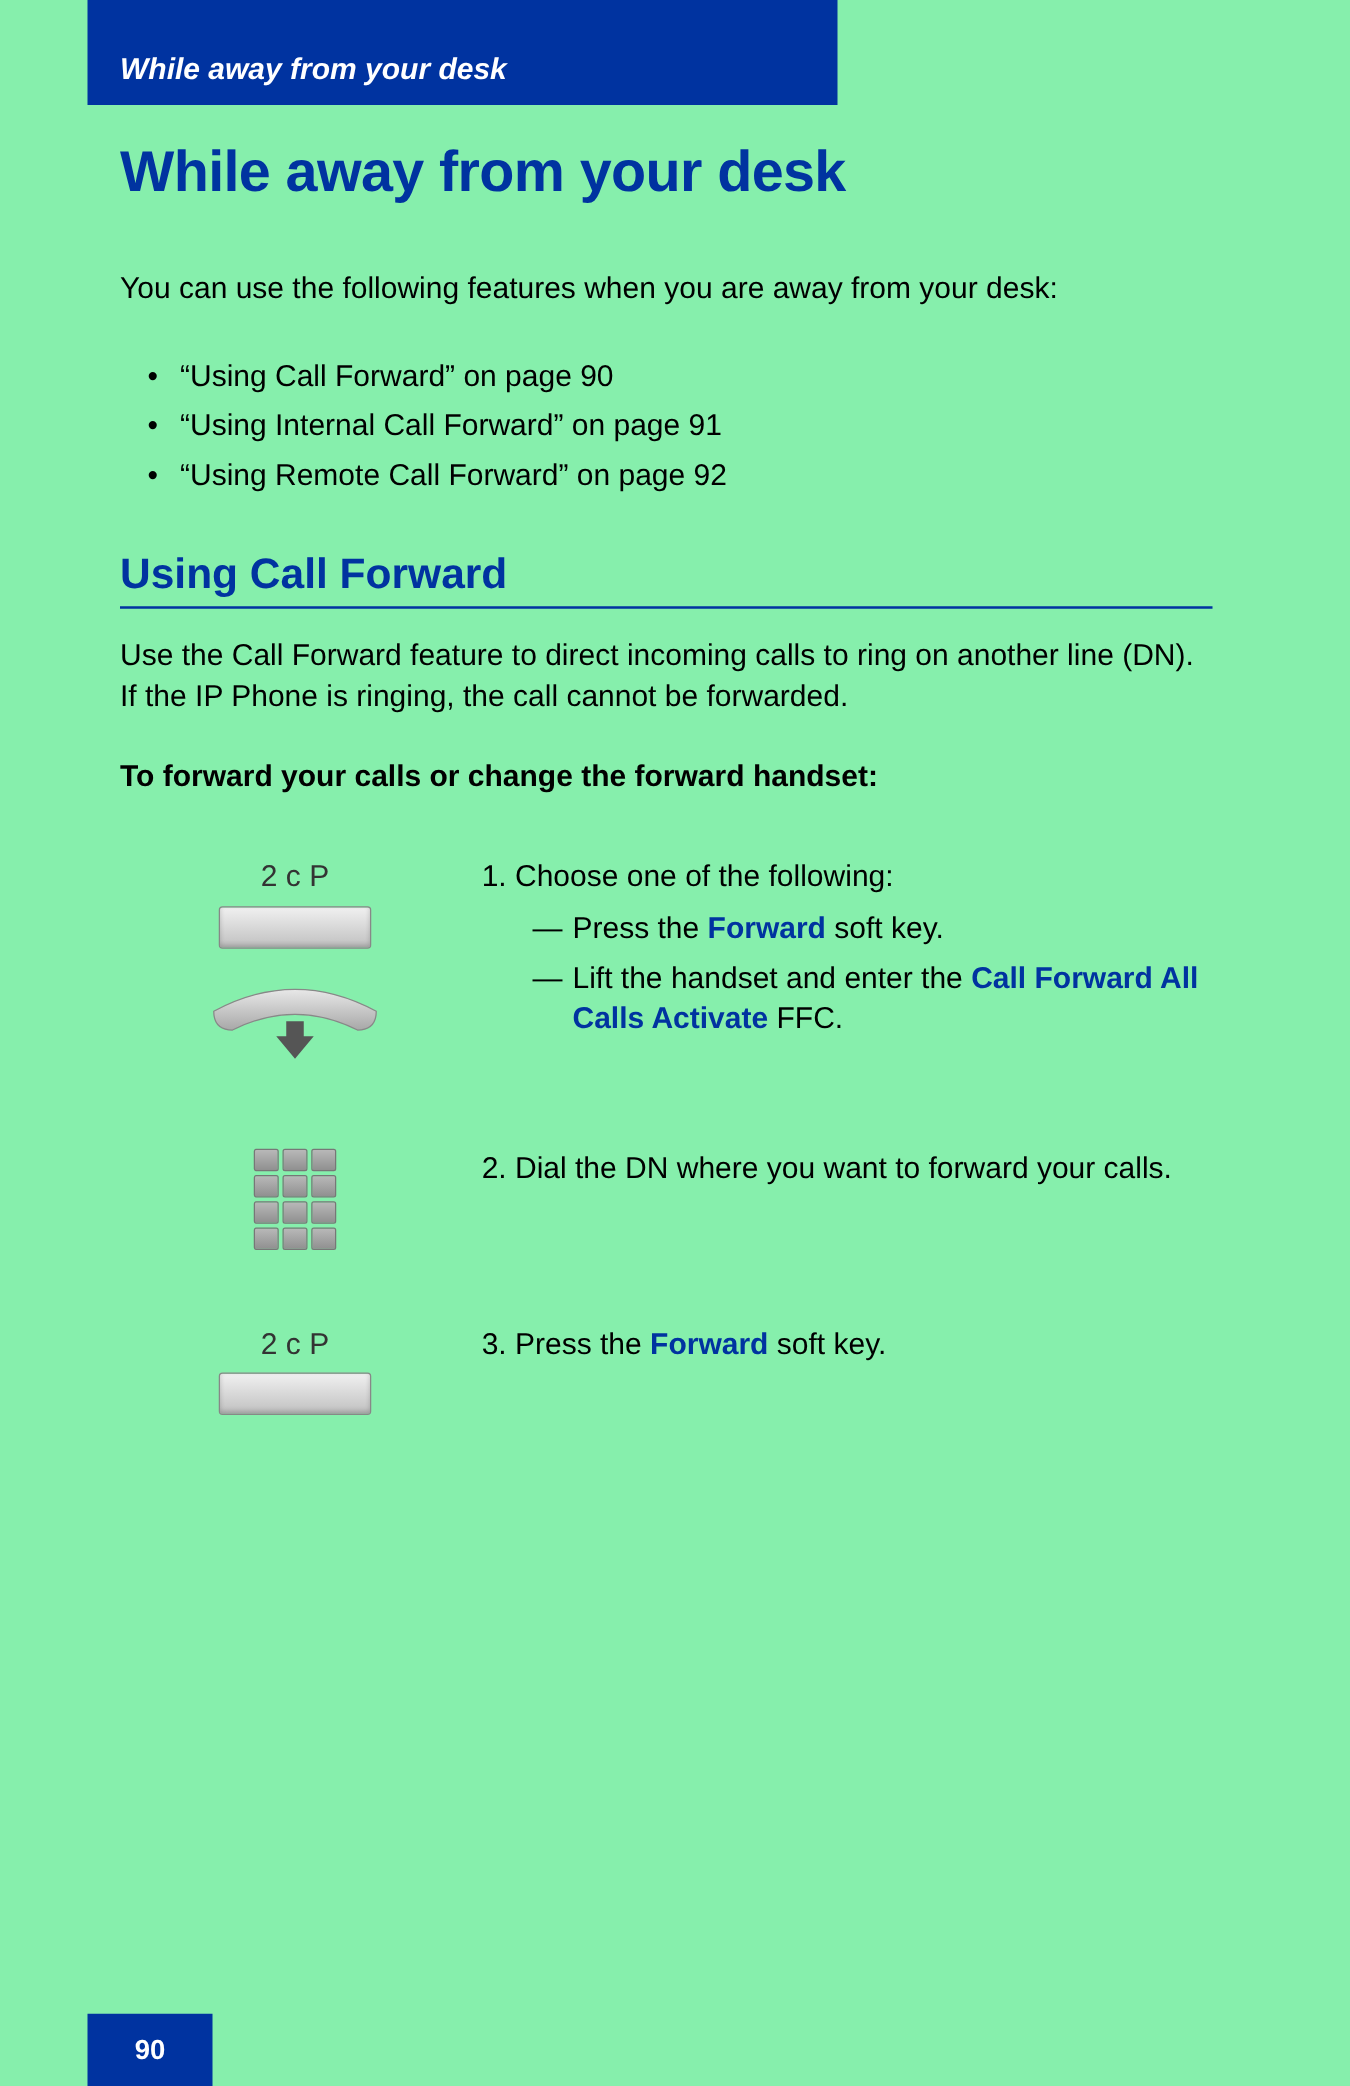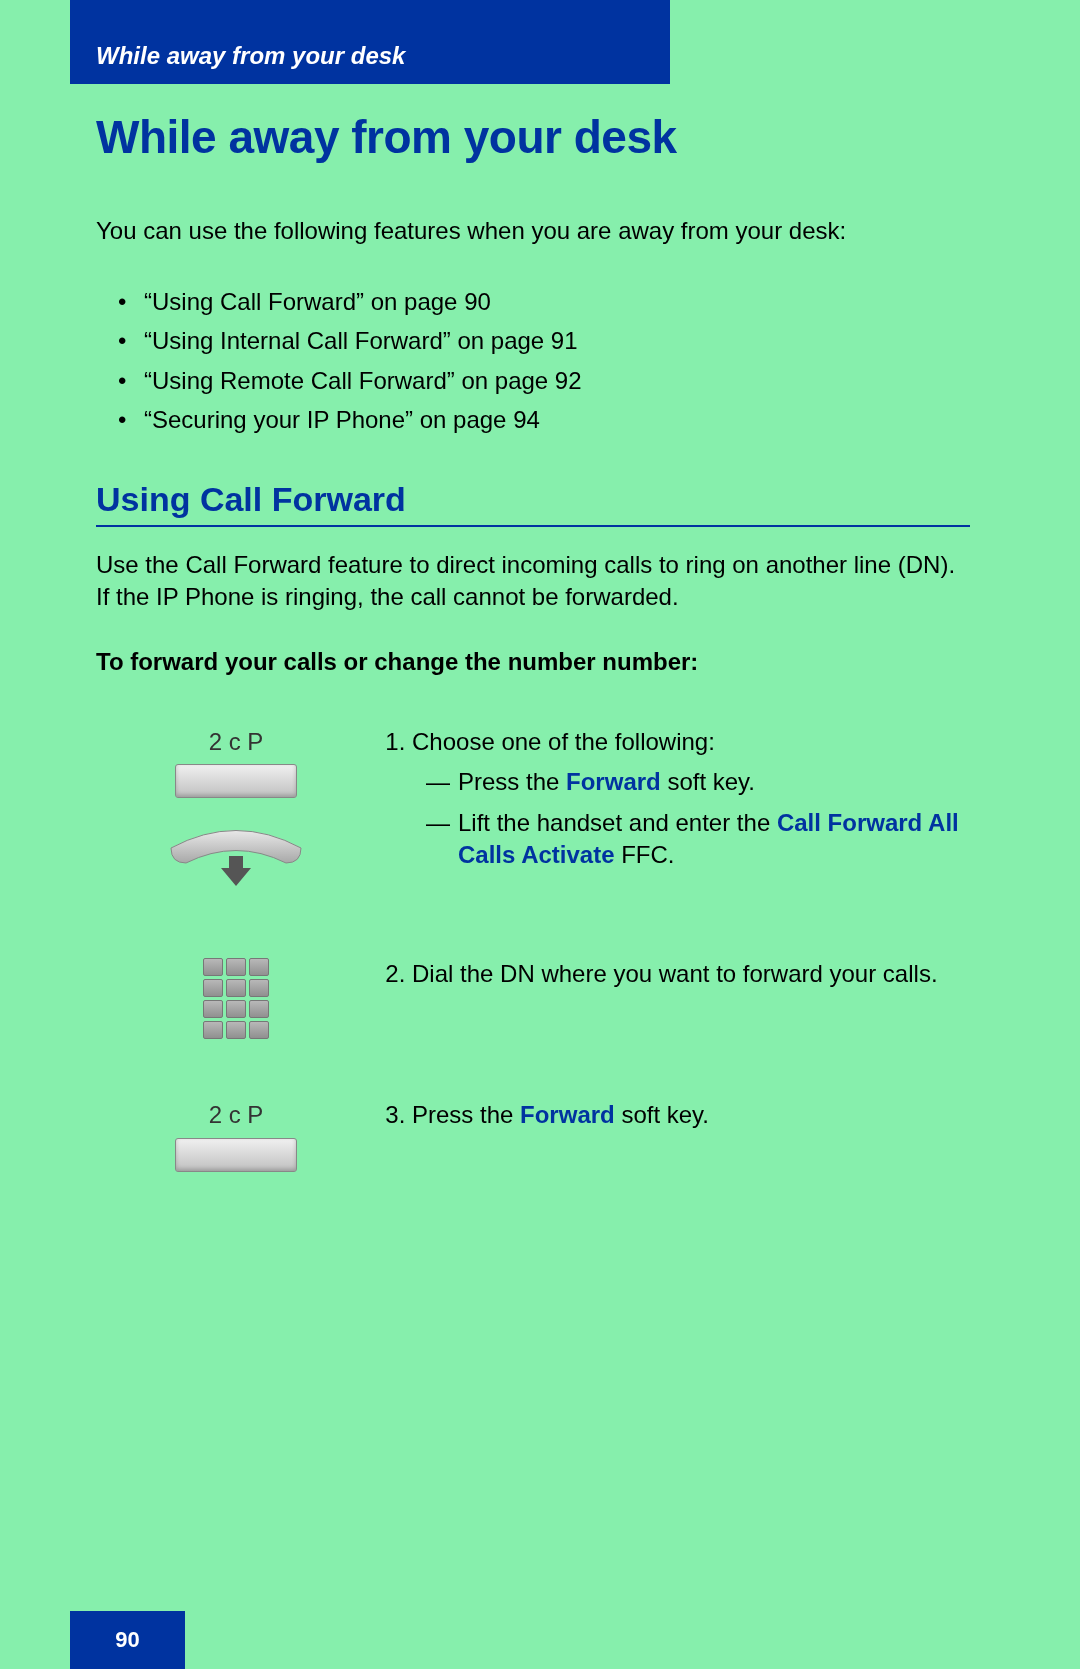--- a/index.html
+++ b/index.html
@@ -23,50 +23,49 @@
   .handset-wrap{position:relative;width:150px;height:80px;}
   .handset-wrap svg{width:150px;height:80px;}
   .keypad{display:grid;grid-template-columns:repeat(3,20px);grid-template-rows:repeat(4,18px);gap:3px;}
   .keypad div{background:linear-gradient(#b8b8b8,#909090);border:1px solid #777;border-radius:2px;}
   ol.steplist{margin:0;padding-left:26px;}
   ol.steplist>li{margin-bottom:10px;}
   .dash-list{list-style:none;padding:0;margin:8px 0 0 0;}
   .dash-list li{padding-left:46px;position:relative;margin-bottom:8px;}
   .dash-list li::before{content:"—";position:absolute;left:14px;}
   .kw{color:#0033a0;font-weight:bold;}
-  .footer-tab{position:absolute;left:70px;bottom:0;width:115px;height:58px;background:#0033a0;display:flex;align-items:center;justify-content:center;}
+  .footer-tab{position:absolute;left:70px;bottom:0;width:100px;height:58px;background:#0033a0;display:flex;align-items:center;justify-content:center;}
   .footer-tab span{color:#fff;font-weight:bold;font-size:22px;}
 </style>
 </head>
 <body>
 
 <div class="page">
 
   <div class="top-tab">
     <span>While away from your desk</span>
   </div>
 
   <div class="content">
     <h1>While away from your desk</h1>
 
     <p class="intro">You can use the following features when you are away from your desk:</p>
 
     <ul class="bullets">
       <li>“Using Call Forward” on page 90</li>
       <li>“Using Internal Call Forward” on page 91</li>
       <li>“Using Remote Call Forward” on page 92</li>
-      <li>“Securing your IP Phone” on page 94</li>
     </ul>
 
     <h2>Using Call Forward</h2>
     <hr class="rule">
 
     <p class="para">Use the Call Forward feature to direct incoming calls to ring on another line (DN). If the IP Phone is ringing, the call cannot be forwarded.</p>
 
-    <p class="sub-head">To forward your calls or change the number number:</p>
+    <p class="sub-head">To forward your calls or change the forward handset:</p>
 
     <div class="steps">
 
       <div class="icon-col">
         <div style="text-align:center;">
           <div class="softkey-label">2 c P</div>
           <div class="softkey"></div>
         </div>
         <div class="handset-wrap">
           <svg viewBox="0 0 150 80">

